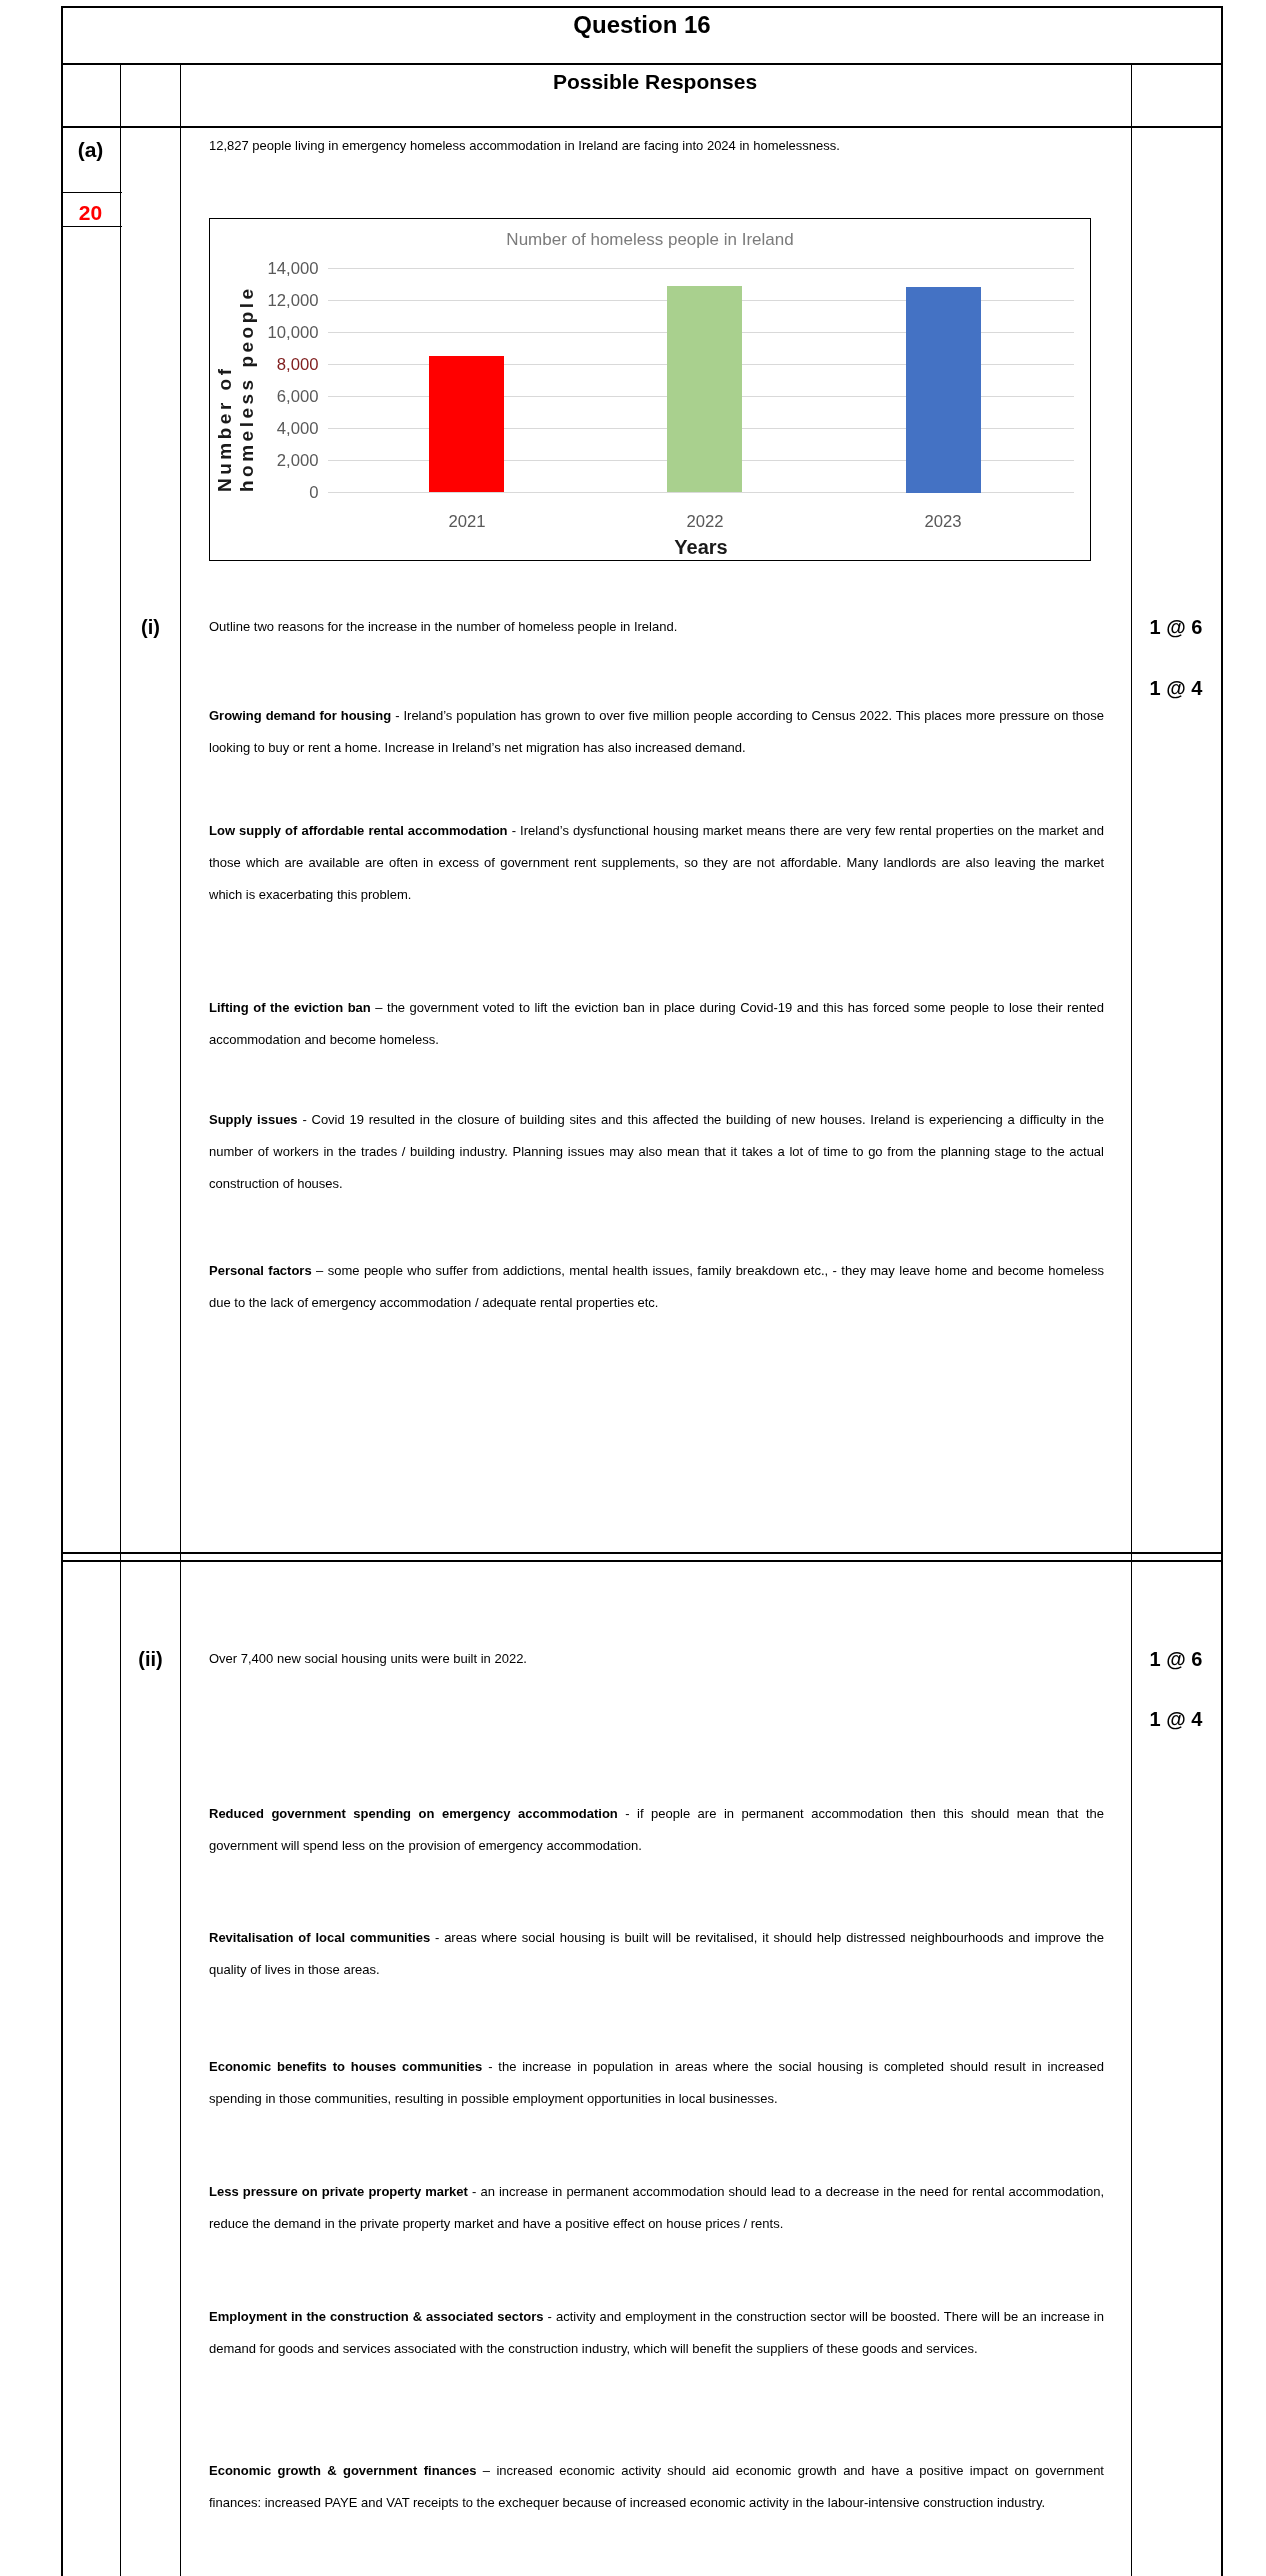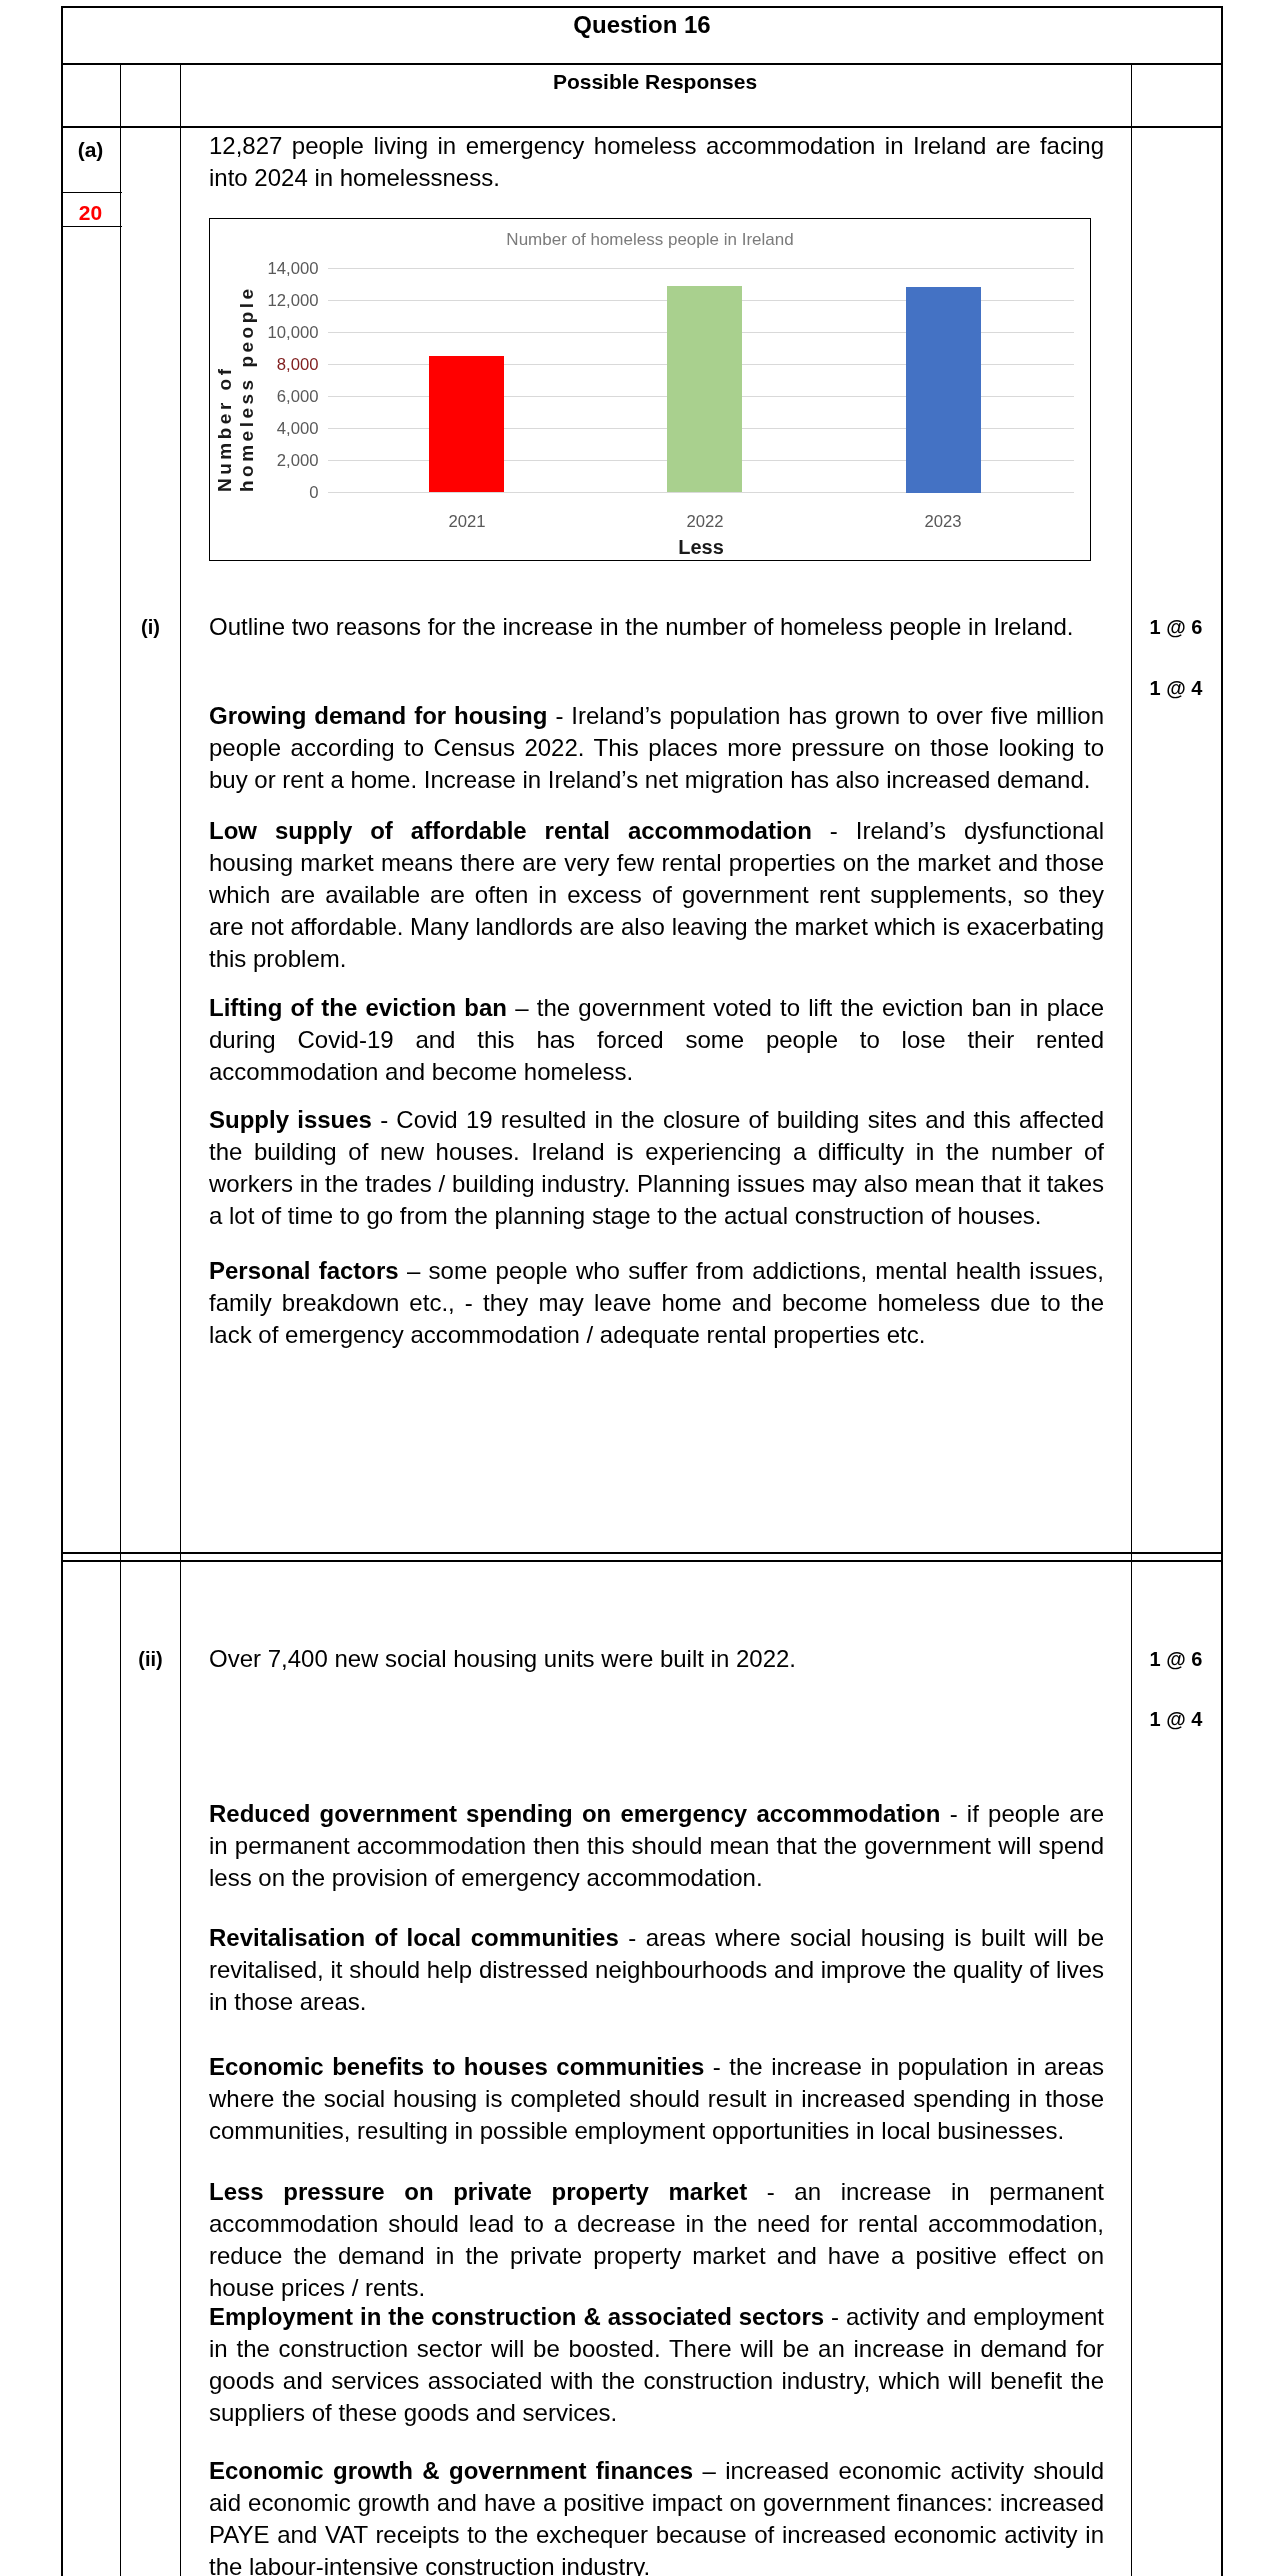--- a/index.html
+++ b/index.html
@@ -10,21 +10,21 @@
          font-size:24px;font-weight:bold;}
   .col-title{position:absolute;left:180px;top:70px;width:950px;text-align:center;
          font-size:21px;font-weight:bold;}
   .cell-label{position:absolute;left:61px;width:59px;text-align:center;
          font-size:21px;font-weight:bold;line-height:32px;}
   .sub-label{position:absolute;left:120px;width:61px;text-align:center;
          font-size:20px;font-weight:bold;line-height:32px;}
   .total-marks{color:#ff0000;}
   .mark{position:absolute;left:1131px;width:90px;text-align:center;
          font-size:20px;font-weight:bold;line-height:32px;}
-  .para{position:absolute;left:209px;width:895px;font-size:24px;line-height:32px;
+  .para{position:absolute;left:209px;width:895px;font-size:13px;line-height:32px;
         text-align:justify;}
   .para.single{text-align:left;}
   .para b{font-weight:bold;}
   
   .chart-box{position:absolute;left:209px;top:218px;width:880px;height:341px;
         border:1.4px solid #000;background:#fff;}
   .chart-title{position:absolute;top:11px;left:0;right:0;text-align:center;
         font-size:17px;color:#7b7b7b;}
   .gridline{position:absolute;height:1.4px;background:#d9d9d9;}
   .ytick{position:absolute;left:3.5px;width:105px;text-align:right;
@@ -62,21 +62,21 @@
   <div class="cell-label total-marks" style="top:197px;">20</div>
 
   <div class="para" style="top:130px;">12,827 people living in emergency homeless accommodation in Ireland are facing into 2024 in homelessness.</div>
 
   <div class="chart-box">
     <div class="chart-title" style="color: rgb(123, 123, 123);">Number of homeless people in Ireland</div>
     <div class="y-axis-label">
       <span>Number of homeless people</span>
     </div>
     <div id="plot"></div>
-    <div class="x-axis-label">Less</div>
+    <div class="x-axis-label">Years</div>
   <div class="gridline" style="left: 118px; width: 746px; top: 273px; background: rgb(217, 217, 217);"></div>
       <div class="ytick" style="top: 264px; color: rgb(89, 89, 89);">0</div>
       <div class="gridline" style="left: 118px; width: 746px; top: 241px; background: rgb(217, 217, 217);"></div>
       <div class="ytick" style="top: 232px; color: rgb(89, 89, 89);">2,000</div>
       <div class="gridline" style="left: 118px; width: 746px; top: 209px; background: rgb(217, 217, 217);"></div>
       <div class="ytick" style="top: 200px; color: rgb(89, 89, 89);">4,000</div>
       <div class="gridline" style="left: 118px; width: 746px; top: 177px; background: rgb(217, 217, 217);"></div>
       <div class="ytick" style="top: 168px; color: rgb(89, 89, 89);">6,000</div>
       <div class="gridline" style="left: 118px; width: 746px; top: 145px; background: rgb(217, 217, 217);"></div>
       <div class="ytick" style="top: 136px; color: #7f1d1d;">8,000</div>

